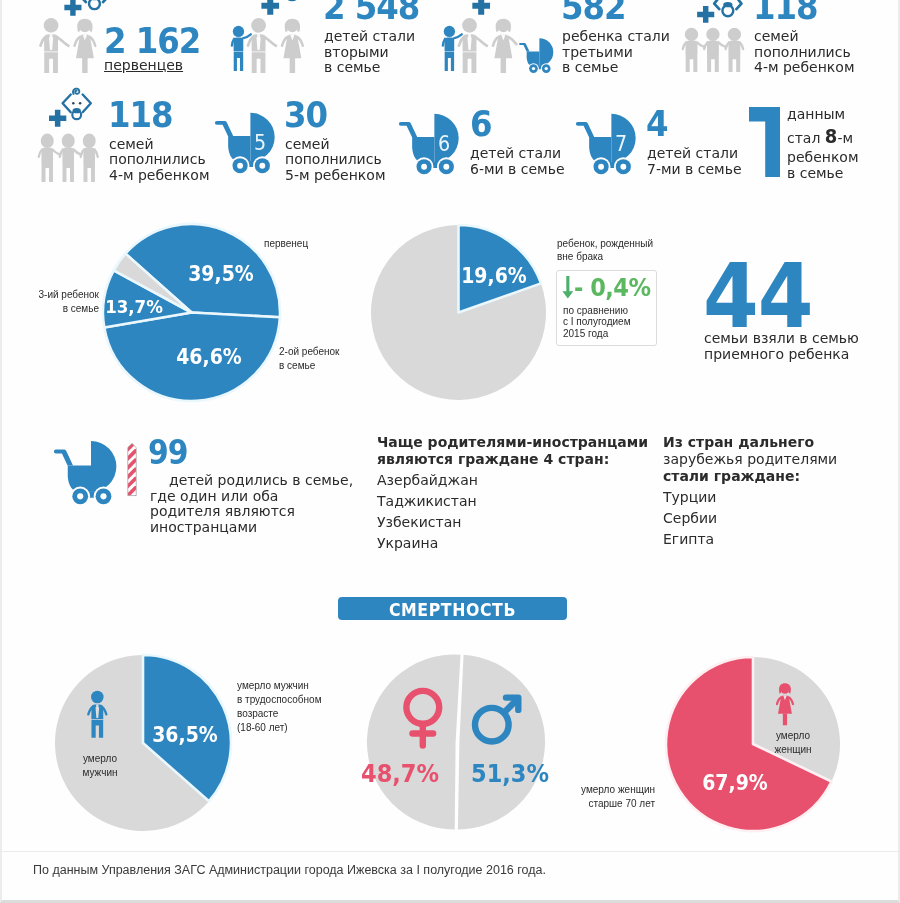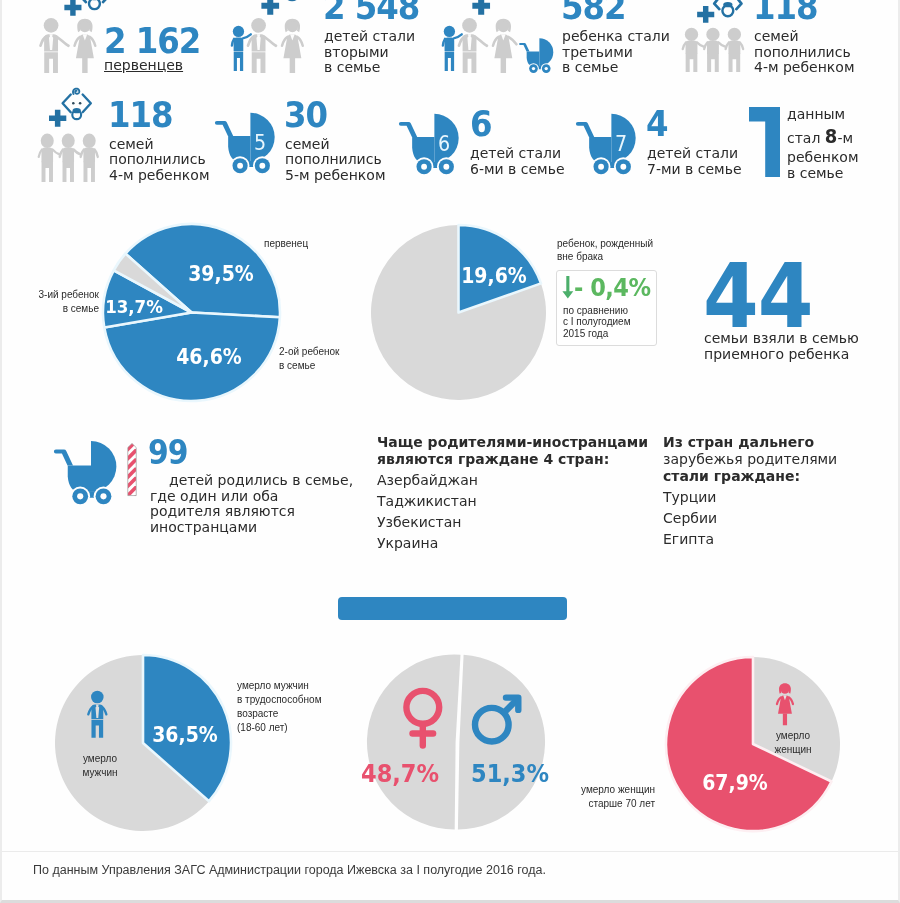--- a/index.html
+++ b/index.html
@@ -382,20 +382,21 @@
 <div class="abs lbl" style="left:375px;top:535px;">Украина</div>
 
 <div class="abs lbl" style="left:661px;top:434px;font-weight:bold;">Из стран дальнего</div>
 <div class="abs lbl" style="left:661px;top:451px;font-weight:normal;">зарубежья родителями</div>
 <div class="abs lbl" style="left:661px;top:468px;font-weight:bold;">стали граждане:</div>
 <div class="abs lbl" style="left:661px;top:489px;">Турции</div>
 <div class="abs lbl" style="left:661px;top:510px;">Сербии</div>
 <div class="abs lbl" style="left:661px;top:531px;">Египта</div>
 
 <div class="abs" style="left:336px;top:597px;width:229px;height:23px;background:#2e86c1;border-radius:4px;"></div>
+<div class="abs" style="left:336px;top:601.5px;width:229px;text-align:center;color:#ffffff;font-family:'DejaVu Sans Condensed','DejaVu Sans',sans-serif;font-weight:bold;font-size:17.5px;letter-spacing:0.6px;line-height:1;">СМЕРТНОСТЬ</div>
 
 <svg class="abs" style="left:0;top:0;width:900px;height:903px;pointer-events:none;">
  <path d="M141.00,743.00 L207.01,801.20 A88.00,88.00 0 1 1 141.00,655.00 Z" fill="#d9d9d9"></path>
  <path d="M141.00,743.00 L141.00,655.00 A88.00,88.00 0 0 1 207.01,801.20 Z" fill="#2e86c1" stroke="#eaf7fd" stroke-width="2.6" stroke-linejoin="round"></path>
  <text class="pct" x="183" y="742" font-size="21" text-anchor="middle">36,5%</text>
  <g transform="translate(85,690) scale(0.86)">
   <path d="M7.5,19.0 C4.6,20.4 2.6,24.8 1.5,28.3" stroke="#2e86c1" stroke-width="2.7" fill="none" stroke-linecap="round"></path>
   <path d="M16.5,19.0 C19.4,20.4 21.4,24.8 22.5,28.3" stroke="#2e86c1" stroke-width="2.7" fill="none" stroke-linecap="round"></path>
   <circle cx="12" cy="8.2" r="7.3" fill="#2e86c1"></circle>
   <path d="M5.1,21.2 a4.2,4.2 0 0 1 4.2,-4.2 h5.4 a4.2,4.2 0 0 1 4.2,4.2 v12.8 h-13.8 z" fill="#2e86c1"></path>

